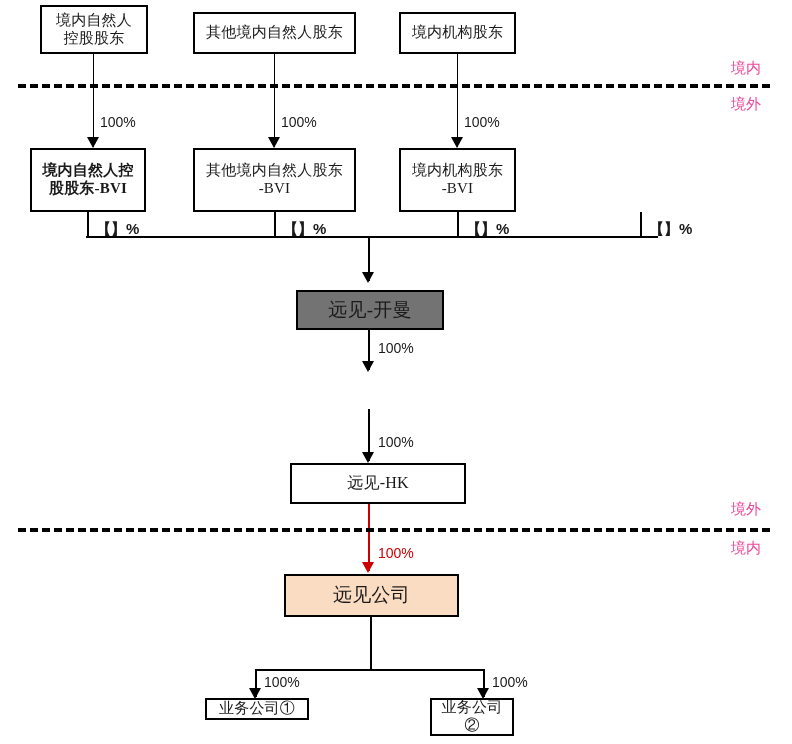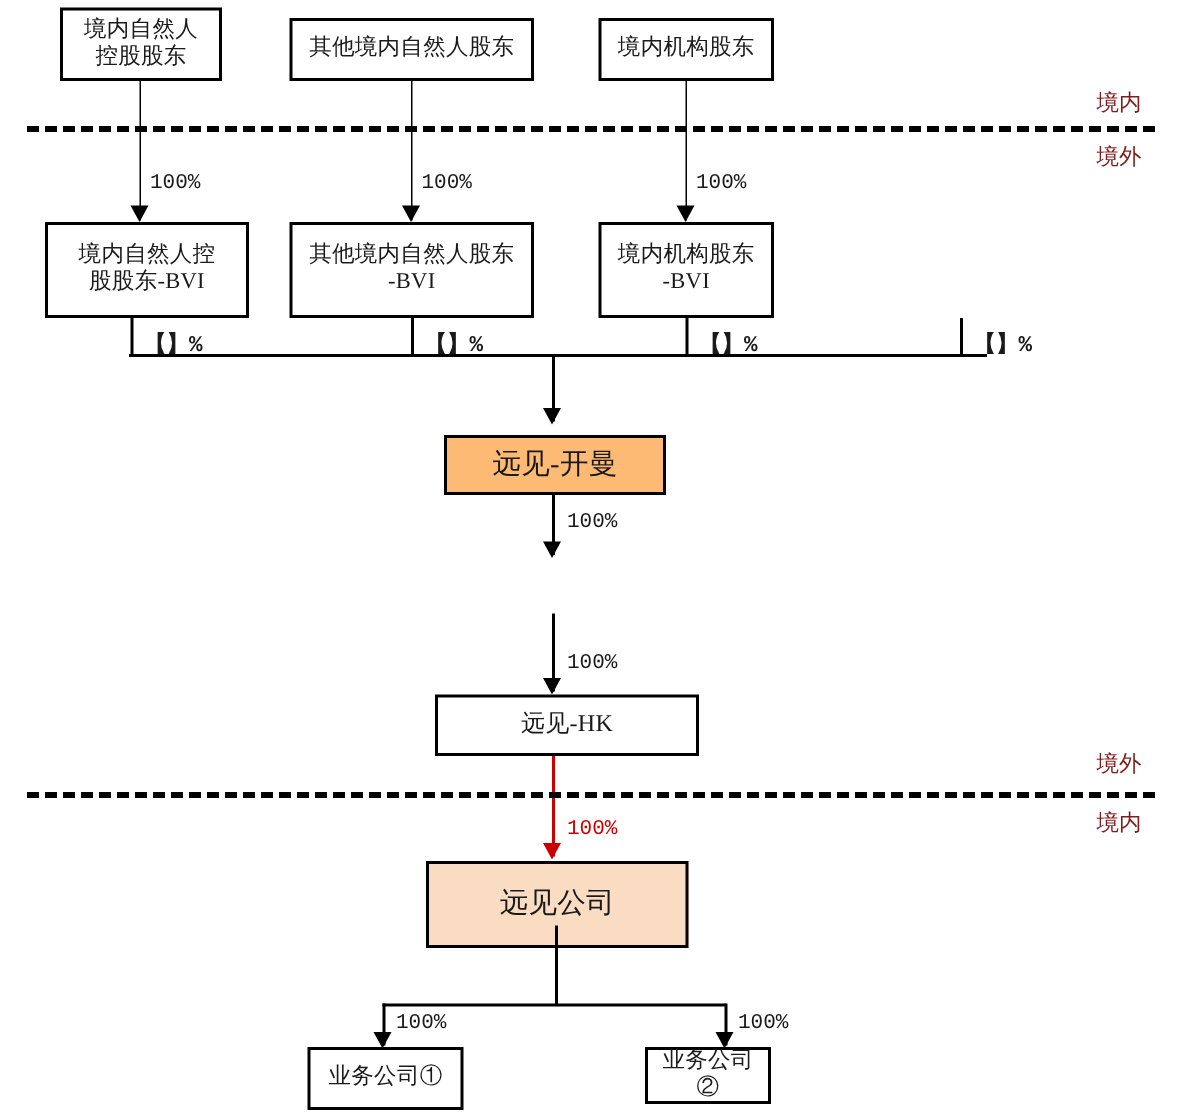--- a/index.html
+++ b/index.html
@@ -29,21 +29,21 @@
     justify-content: center;
     text-align: center;
     color: #1a1a1a;
     font-family: "Liberation Serif", "DejaVu Serif", serif;
     font-size: 15px;
     line-height: 1.18;
     letter-spacing: 0.2px;
     white-space: pre-line;
     padding: 0 3px;
   }
-  .node.blue   { background: #fdba74; }
+  .node.blue   { background: #737373; }
   .node.orange { background: #fadcc3; }
   .node.emph   { font-size: 19px; }
   .node.mid    { font-size: 16px; }
 
   
   .vline {
     position: absolute;
     width: 0;
     border-left: 2px solid #000000;
   }
@@ -62,35 +62,35 @@
     height: 0;
     border-left: 6px solid transparent;
     border-right: 6px solid transparent;
     border-top: 11px solid #000000;
   }
   .arrow.red { border-top-color: #cc0000; }
 
   
   .pct {
     position: absolute;
-    font-family: Liberation Mono, monospace;
+    font-family: Liberation Sans, sans-serif;
     font-size: 14px;
     color: #1a1a1a;
     white-space: nowrap;
   }
   .pct.red { color: #cc0000; }
   .pct.bracket {
     font-size: 15px;
     font-weight: bold;
   }
   .zone-label {
     position: absolute;
     font-family: Liberation Serif, serif;
     font-size: 15px;
-    color: #7f1d1d;
+    color: #ec4899;
     white-space: nowrap;
   }
 
   
   .dash-line {
     position: absolute;
     height: 0;
     border-top: 4px dashed #000000;
   }
 </style>
@@ -116,21 +116,21 @@
   <div class="arrow" style="left:451px; top:137px;"></div>
 
   <span class="pct" style="left:100px; top:114px;">100%</span>
   <span class="pct" style="left:281px; top:114px;">100%</span>
   <span class="pct" style="left:464px; top:114px;">100%</span>
 
   <div class="dash-line" style="left:18px; top:84px; width:752px;"></div>
   <span class="zone-label" style="left:731px; top:59px;">境内</span>
   <span class="zone-label" style="left:731px; top:95px;">境外</span>
 
-  <div class="node" style="left:30px;  top:148px; width:136px; height:64px;">境内自然人控
+  <div class="node" style="left:30px;  top:148px; width:116px; height:64px;font-weight:bold;">境内自然人控
 股股东-BVI</div>
 
   <div class="node" style="left:193px; top:148px; width:163px; height:64px;">其他境内自然人股东
 -BVI</div>
 
   <div class="node" style="left:399px; top:148px; width:117px; height:64px;">境内机构股东
 -BVI</div>
 
 
   <div class="vline" style="left:87px;  top:212px; height:25px;"></div>
@@ -162,30 +162,30 @@
   <div class="node mid" style="left:290px; top:463px; width:176px; height:41px;">远见-HK</div>
 
   <div class="vline red" style="left:368px; top:504px; height:67px;"></div>
   <div class="arrow red" style="left:362px; top:562px;"></div>
   <span class="pct red" style="left:378px; top:545px;">100%</span>
 
   <div class="dash-line" style="left:18px; top:528px; width:752px;"></div>
   <span class="zone-label" style="left:731px; top:500px;">境外</span>
   <span class="zone-label" style="left:731px; top:539px;">境内</span>
 
-  <div class="node orange emph" style="left:284px; top:574px; width:175px; height:58px;">远见公司</div>
+  <div class="node orange emph" style="left:284px; top:574px; width:175px; height:43px;">远见公司</div>
 
   <div class="vline" style="left:370px; top:617px; height:53px;"></div>
   <div class="hline" style="left:255px; top:669px; width:229px;"></div>
 
   <div class="vline" style="left:255px; top:669px; height:28px;"></div>
   <div class="arrow" style="left:249px; top:688px;"></div>
   <span class="pct" style="left:264px; top:674px;">100%</span>
 
   <div class="vline" style="left:483px; top:669px; height:28px;"></div>
   <div class="arrow" style="left:477px; top:688px;"></div>
   <span class="pct" style="left:492px; top:674px;">100%</span>
 
-  <div class="node" style="left:205px; top:698px; width:104px; height:42px;">业务公司①</div>
+  <div class="node" style="left:205px; top:698px; width:104px; height:22px;">业务公司①</div>
 
   <div class="node" style="left:430px; top:698px; width:84px; height:38px;">业务公司②</div>
 
 </div>
 
 </body></html>

